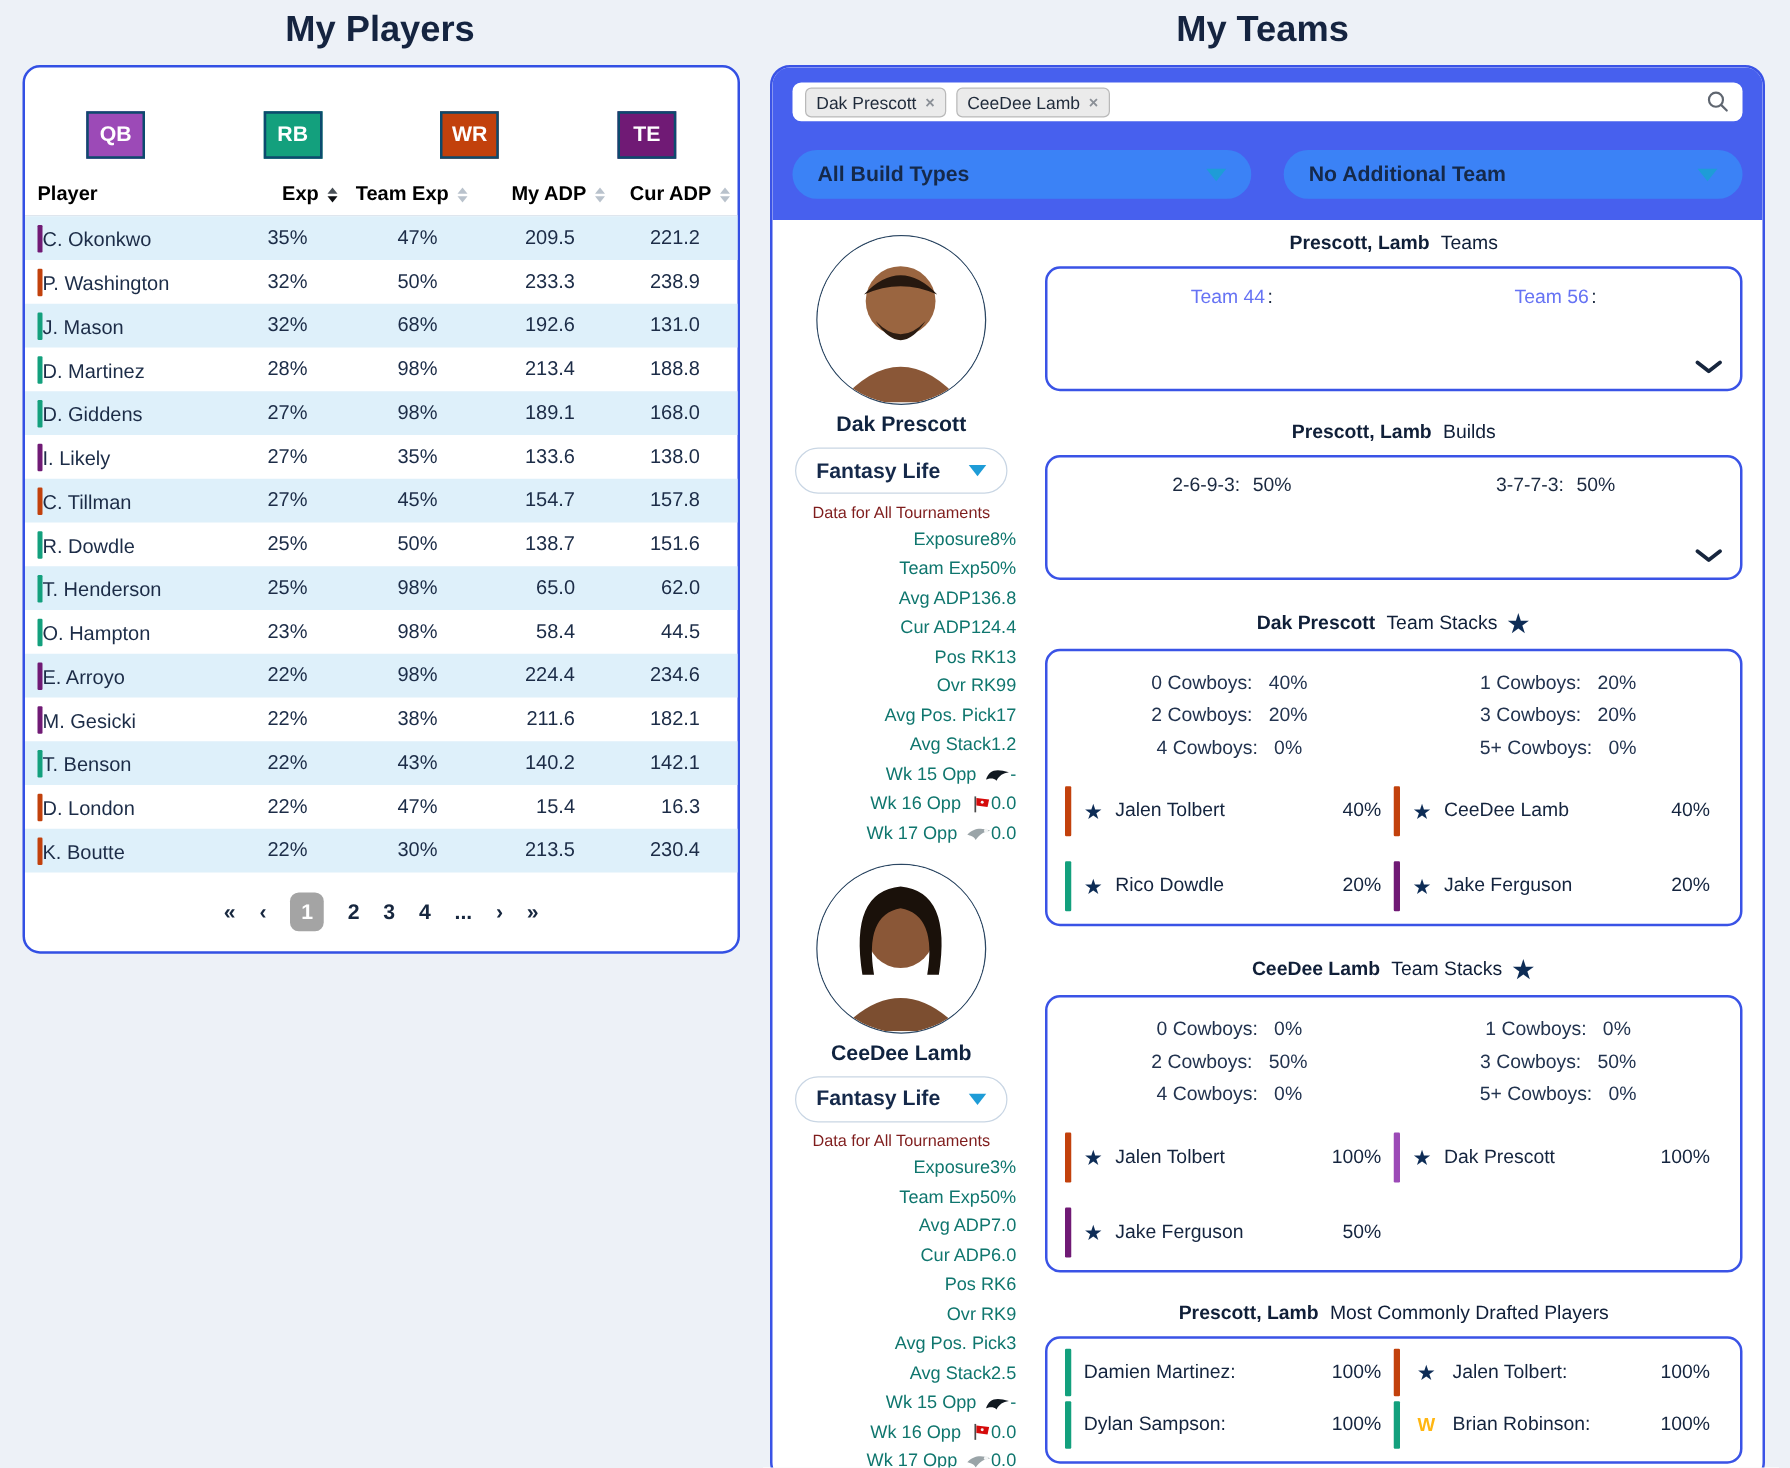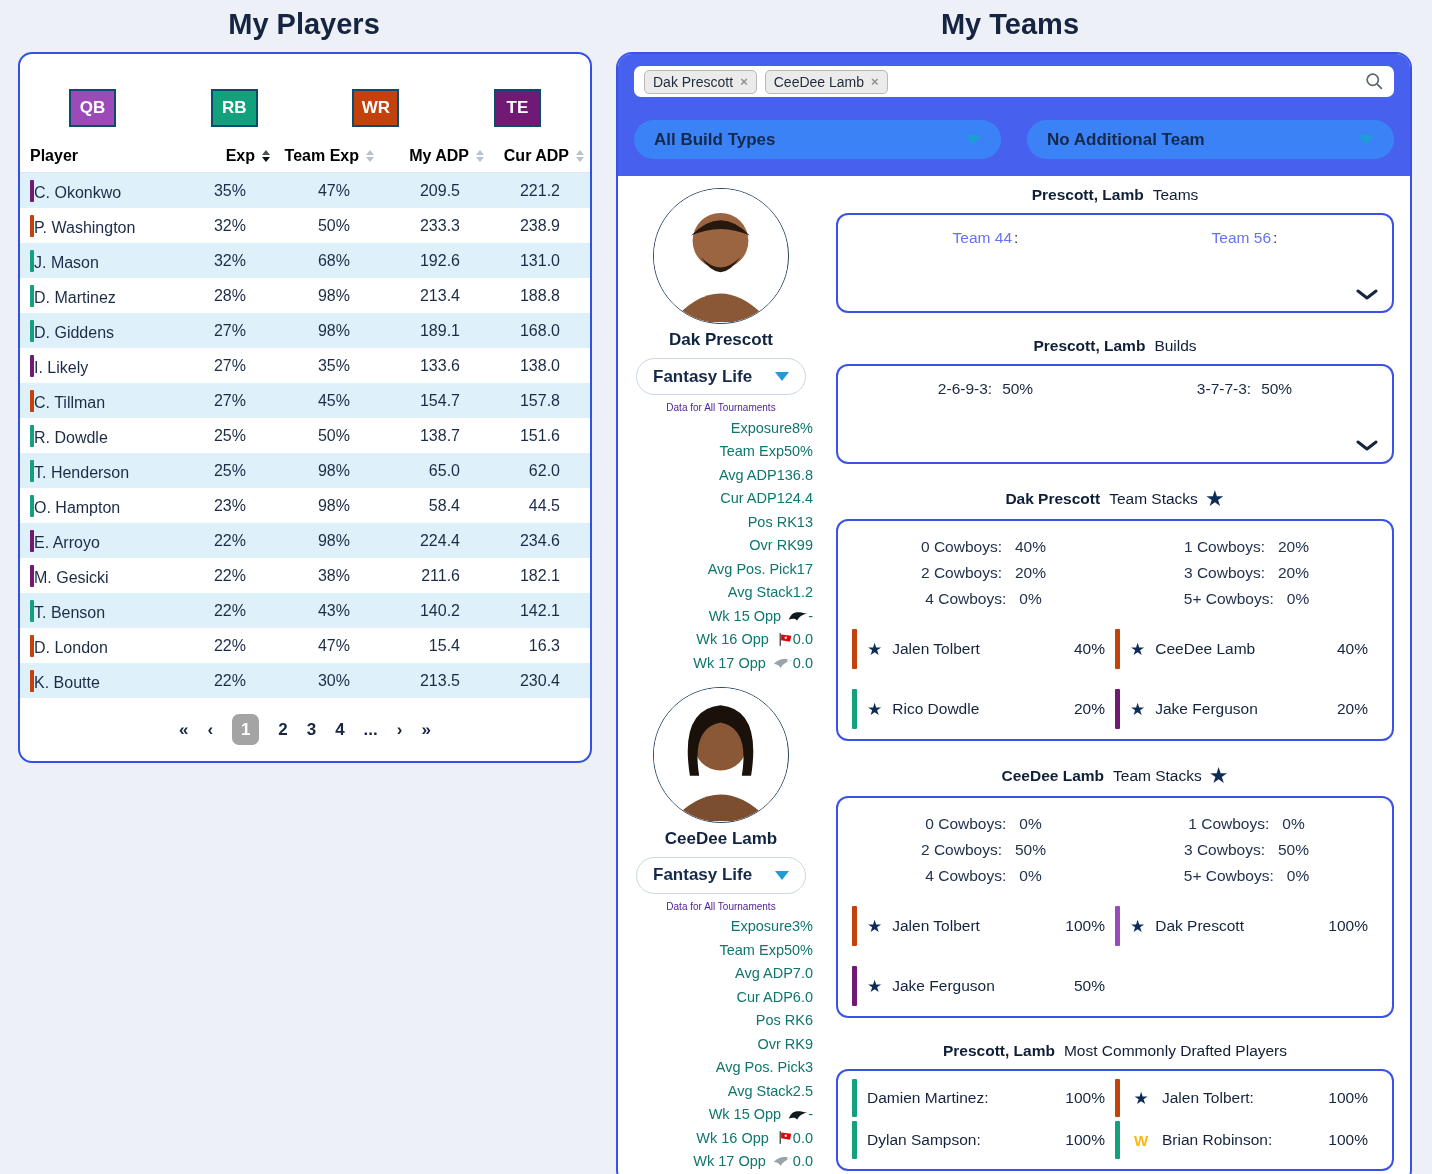--- a/index.html
+++ b/index.html
@@ -43,21 +43,21 @@
   .sb-spacer{flex:1}
   .filter-row{display:flex;gap:26px;margin-top:23px}
   .filter-pill{height:39px;background:#3b82f6;border-radius:22px;display:flex;align-items:center;justify-content:space-between;padding:0 20px;font-weight:bold;font-size:17px;color:#15294a;cursor:pointer}
   .fp1{width:367px}.fp2{flex:1}
   .card-body{display:flex;padding:8px 8px 0 4px}
   .profile-col{width:198px;flex:none;display:flex;flex-direction:column;align-items:center}
   .photo{width:136px;height:136px;border-radius:50%;border:1.5px solid #2c4763;overflow:hidden;background:#fff;margin-top:4px;flex:none}
   .pname{font-weight:bold;font-size:17px;color:#10233f;margin-top:6px}
   .src-pill{width:170px;height:37px;border:1px solid #c9d6e4;border-radius:20px;display:flex;align-items:center;justify-content:space-between;padding:0 16px;margin-top:8px;font-weight:bold;font-size:17px;color:#15294a;background:#fff;cursor:pointer}
   .src-pill .caret{border-left-width:7px;border-right-width:7px;border-top-width:9px}
-  .data-for{font-size:10px;color:#4c1d95;margin-top:7px}
+  .data-for{font-size:13px;color:#7f1d1d;margin-top:7px}
   .stats{width:184px;margin-top:3px}
   .srow{display:flex;justify-content:flex-end;align-items:center;font-size:14.5px;color:#0f766e;height:23.5px}
   .srow .lab{display:flex;align-items:center;gap:7px}
   .stats-col{flex:1;padding:2px 8px 0 16px}
   .sec{margin-bottom:24px}
   .sec-head{text-align:center;font-size:15.5px;color:#101f38;margin-bottom:9px;display:flex;justify-content:center;align-items:center;gap:7px}
   .sec-head b{margin-right:2px}
   .sec-box{border:2px solid #3a53e6;border-radius:12px;position:relative;background:#fff}
   .box-pad{padding:14px 18px;height:100px}
   .half-row{display:flex}

